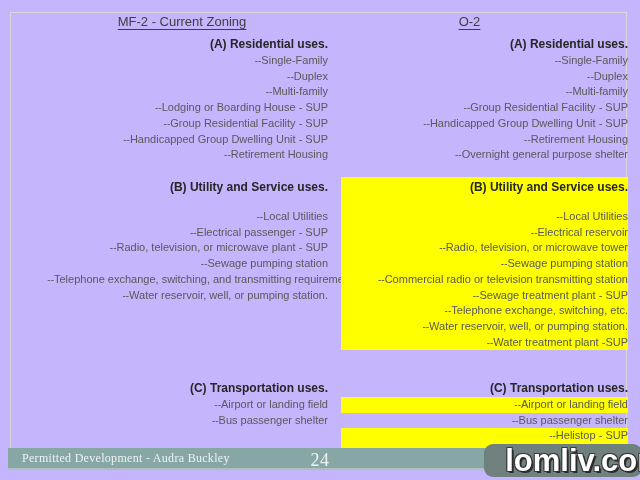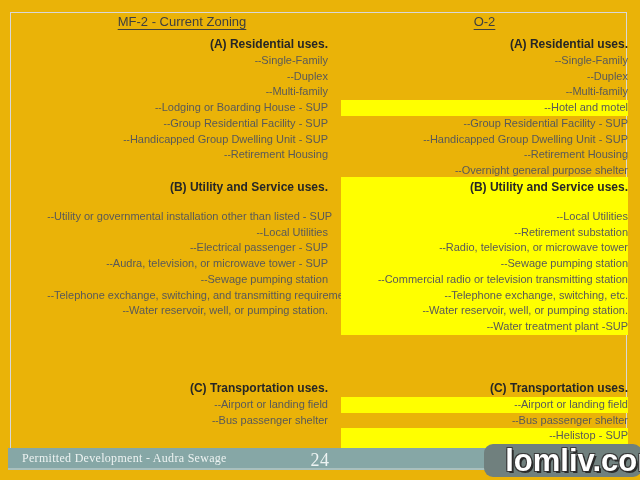--- a/index.html
+++ b/index.html
@@ -1,29 +1,29 @@
 <!DOCTYPE html>
 <html style="--hl: #FFFF00; --footer_bg: #86A7A6; --wm_bg: #70807E; --heading: #262626; --muted: #595959; --title: #3F3F3F; --border: #D8D8D8;"><head>
 <meta charset="utf-8">
 <style>
   html,body{margin:0;padding:0;background:#ffffff;}
   .stage{
-    position:relative;width:640px;height:480px;background:#eab308;overflow:hidden;
+    position:relative;width:640px;height:480px;background:#c4b5fd;overflow:hidden;
     font-family:"Liberation Sans", sans-serif;
   }
   .slide-border{
     position:absolute;left:10px;top:12px;width:617px;height:437px;
     border:1px solid var(--border,#d8d8d8);box-sizing:border-box;background:transparent;
   }
   .col-title{
     position:absolute;top:14px;font-size:13px;line-height:16px;color:var(--title,#3f3f3f);
     text-align:center;text-decoration:underline;text-underline-offset:3px;
   }
   .col-title.left{left:36px;width:292px;}
-  .col-title.right{left:341px;width:287px;text-align:center;}
+  .col-title.right{left:326px;width:287px;text-align:center;}
   .section{position:absolute;box-sizing:border-box;text-align:right;}
   #left-a {left:36px; top:36px; width:292px;}
   #left-b {left:36px; top:179px; width:292px;}
   #left-c {left:36px; top:380px; width:292px;}
   #right-a{left:341px;top:36px; width:287px;}
   #right-b{left:341px;top:177px;width:287px;padding-top:2px;background:var(--hl,#ffff00);}
   #right-c{left:341px;top:380px;width:287px;}
   .heading{
     font-size:12px;font-weight:bold;color:var(--heading,#262626);
     line-height:16px;margin-bottom:1px;white-space:nowrap;
@@ -88,24 +88,23 @@
         <div class="row"><span class="dash">--</span><span class="txt">Retirement Housing</span></div>
       </div>
   </div>
 
   <div class="section col-left sec-gap" id="left-b">
     <div class="heading">
       <span class="tag">(B)</span>
       <span class="ttl">Utility and Service uses.</span>
     </div>
     <div class="rows">
-        <div class="row"><span class="dash">--</span><span class="txt">Utility or governmental installation other than listed - SUP</span></div>
         <div class="row"><span class="dash">--</span><span class="txt">Local Utilities</span></div>
         <div class="row"><span class="dash">--</span><span class="txt">Electrical passenger - SUP</span></div>
-        <div class="row"><span class="dash">--</span><span class="txt">Audra, television, or microwave tower - SUP</span></div>
+        <div class="row"><span class="dash">--</span><span class="txt">Radio, television, or microwave plant - SUP</span></div>
         <div class="row"><span class="dash">--</span><span class="txt">Sewage pumping station</span></div>
         <div class="row"><span class="dash">--</span><span class="txt">Telephone exchange, switching, and transmitting requirement</span></div>
         <div class="row"><span class="dash">--</span><span class="txt">Water reservoir, well, or pumping station.</span></div>
       </div>
   </div>
 
   <div class="section col-left" id="left-c">
     <div class="heading">
       <span class="tag">(C)</span>
       <span class="ttl">Transportation uses.</span>
@@ -118,59 +117,59 @@
 
   <div class="section col-right" id="right-a">
     <div class="heading">
       <span class="tag">(A)</span>
       <span class="ttl">Residential uses.</span>
     </div>
     <div class="rows">
         <div class="row"><span class="dash">--</span><span class="txt">Single-Family</span></div>
         <div class="row"><span class="dash">--</span><span class="txt">Duplex</span></div>
         <div class="row"><span class="dash">--</span><span class="txt">Multi-family</span></div>
-        <div class="row hl"><span class="dash">--</span><span class="txt">Hotel and motel</span></div>
         <div class="row"><span class="dash">--</span><span class="txt">Group Residential Facility - SUP</span></div>
         <div class="row"><span class="dash">--</span><span class="txt">Handicapped Group Dwelling Unit - SUP</span></div>
         <div class="row"><span class="dash">--</span><span class="txt">Retirement Housing</span></div>
         <div class="row"><span class="dash">--</span><span class="txt">Overnight general purpose shelter</span></div>
       </div>
   </div>
 
   <div class="section col-right sec-gap" id="right-b">
     <div class="heading">
       <span class="tag">(B)</span>
       <span class="ttl">Utility and Service uses.</span>
     </div>
     <div class="rows">
         <div class="row"><span class="dash">--</span><span class="txt">Local Utilities</span></div>
-        <div class="row"><span class="dash">--</span><span class="txt">Retirement substation</span></div>
+        <div class="row"><span class="dash">--</span><span class="txt">Electrical reservoir</span></div>
         <div class="row"><span class="dash">--</span><span class="txt">Radio, television, or microwave tower</span></div>
         <div class="row"><span class="dash">--</span><span class="txt">Sewage pumping station</span></div>
         <div class="row"><span class="dash">--</span><span class="txt">Commercial radio or television transmitting station</span></div>
+        <div class="row"><span class="dash">--</span><span class="txt">Sewage treatment plant - SUP</span></div>
         <div class="row"><span class="dash">--</span><span class="txt">Telephone exchange, switching, etc.</span></div>
         <div class="row"><span class="dash">--</span><span class="txt">Water reservoir, well, or pumping station.</span></div>
         <div class="row"><span class="dash">--</span><span class="txt">Water treatment plant -SUP</span></div>
       </div>
   </div>
 
   <div class="section col-right" id="right-c">
     <div class="heading">
       <span class="tag">(C)</span>
       <span class="ttl">Transportation uses.</span>
     </div>
     <div class="rows">
         <div class="row hl"><span class="dash">--</span><span class="txt">Airport or landing field</span></div>
         <div class="row"><span class="dash">--</span><span class="txt">Bus passenger shelter</span></div>
         <div class="row hl"><span class="dash">--</span><span class="txt">Helistop - SUP</span></div>
       </div>
   </div>
 
   <div class="footer-bar">
-    <div class="footer-label">Permitted Development - Audra Sewage</div>
+    <div class="footer-label">Permitted Development - Audra Buckley</div>
     <div class="page-number">24</div>
   </div>
 
   <div class="watermark">
     <span class="wm-text">lomliv.com</span>
   </div>
 
 </div>
 
 </body></html>

